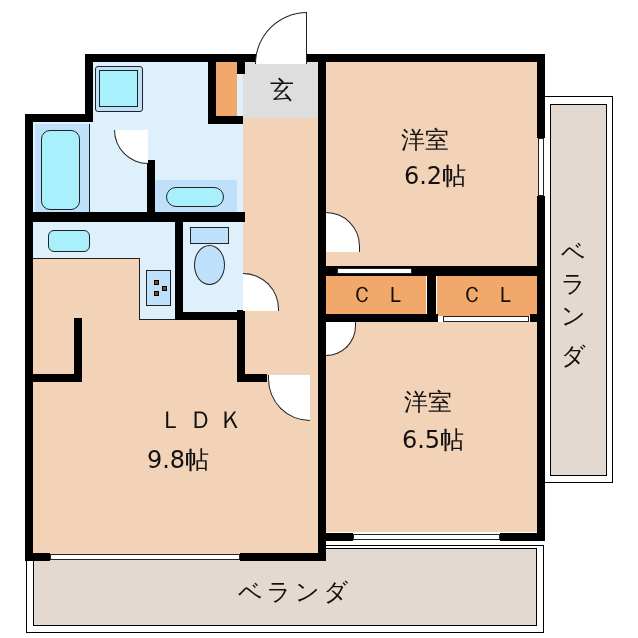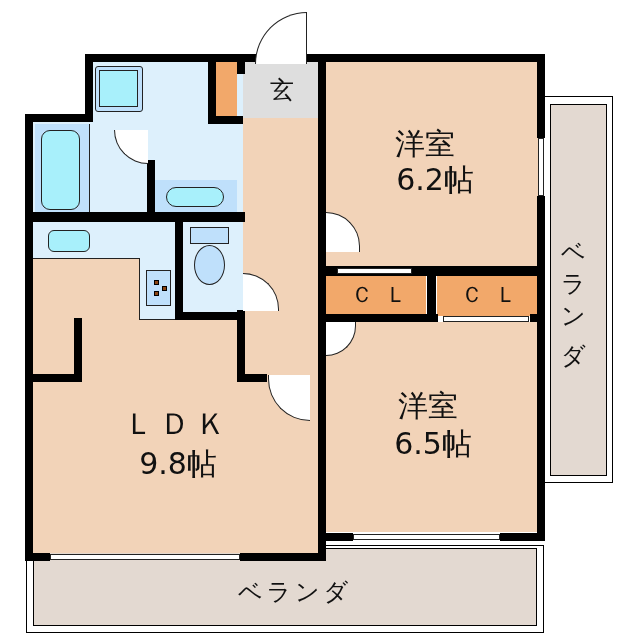--- a/index.html
+++ b/index.html
@@ -1,21 +1,21 @@
 <!DOCTYPE html>
 <html><head>
 <meta charset="utf-8">
 <style>
   html, body { margin:0; padding:0; background:#ffffff; }
   body { width:638px; height:638px; position:relative; overflow:hidden;
          font-family:"DejaVu Sans","Liberation Sans",sans-serif; }
   .abs { position:absolute; box-sizing:border-box; }
   .wall { position:absolute; background:#000; }
   .lbl { position:absolute; color:#111; text-align:center; white-space:pre; line-height:1.05; }
-  .big { font-size:30px; }
+  .big { font-size:24px; }
   .cl { font-size:22px; letter-spacing:12px; }
   .veranda-h { font-size:24px; letter-spacing:4px; }
   .veranda-v { font-size:24px; writing-mode:vertical-rl; letter-spacing:6px; }
   .fixture { position:absolute; box-sizing:border-box; border:1.5px solid #222; }
   .door-arc { position:absolute; box-sizing:border-box; border:1px solid #222; background:#fff; }
   .window { position:absolute; background:#fff; box-sizing:border-box; border:1px solid #222; }
 </style>
 </head>
 <body>
 
@@ -96,18 +96,18 @@
 <div class="window" style="left:353px;top:534px;width:147px;height:6px;"></div>
 <div class="window" style="left:538px;top:138px;width:6px;height:58px;"></div>
 <div class="window" style="left:337px;top:268px;width:75px;height:6px;"></div>
 <div class="window" style="left:443px;top:316px;width:86px;height:6px;"></div>
 
 <div class="lbl" style="left:262px;top:78px;width:40px;font-size:24px;">玄</div>
 <div class="lbl big" style="left:380px;top:128px;width:90px;">洋室</div>
 <div class="lbl big" style="left:380px;top:164px;width:110px;">6.2帖</div>
 <div class="lbl big" style="left:383px;top:390px;width:90px;">洋室</div>
 <div class="lbl big" style="left:373px;top:428px;width:120px;">6.5帖</div>
-<div class="lbl big" style="left:113px;top:408px;width:130px;letter-spacing:6px;">ＬＤＫ</div>
+<div class="lbl big" style="left:139px;top:408px;width:130px;letter-spacing:6px;">ＬＤＫ</div>
 <div class="lbl big" style="left:118px;top:448px;width:120px;">9.8帖</div>
 <div class="lbl cl" style="left:345px;top:283px;width:80px;">ＣＬ</div>
 <div class="lbl cl" style="left:455px;top:283px;width:80px;">ＣＬ</div>
 <div class="lbl veranda-v" style="left:560px;top:225px;height:130px;">ベランダ</div>
 <div class="lbl veranda-h" style="left:220px;top:580px;width:150px;">ベランダ</div>
 
 </body></html>

